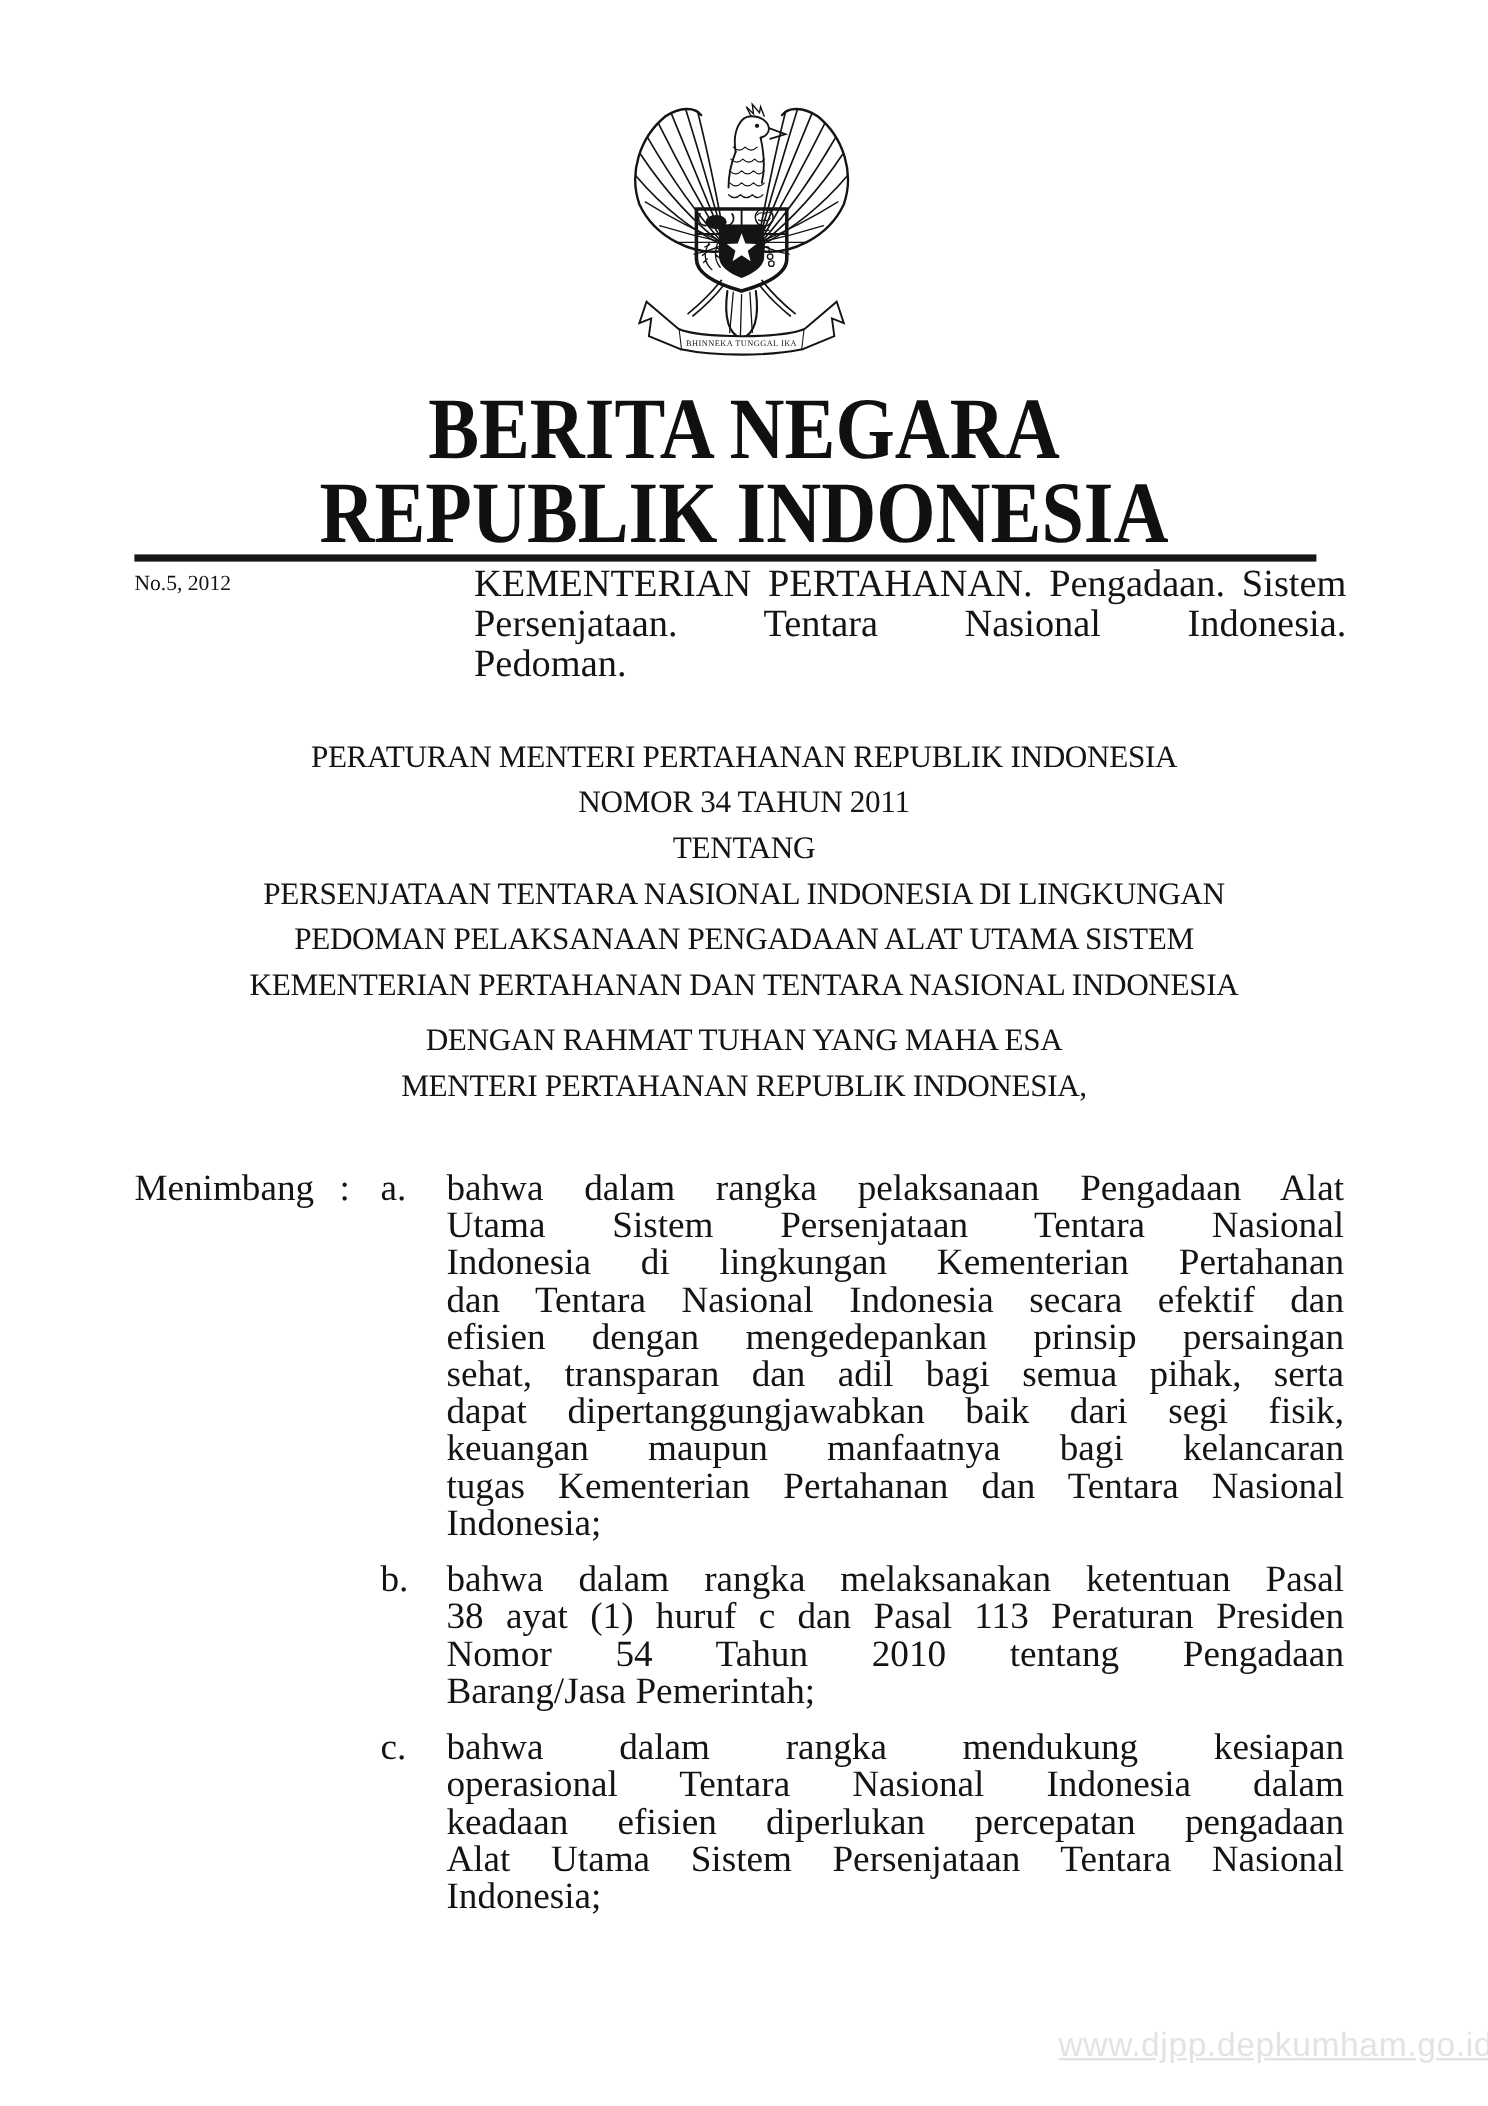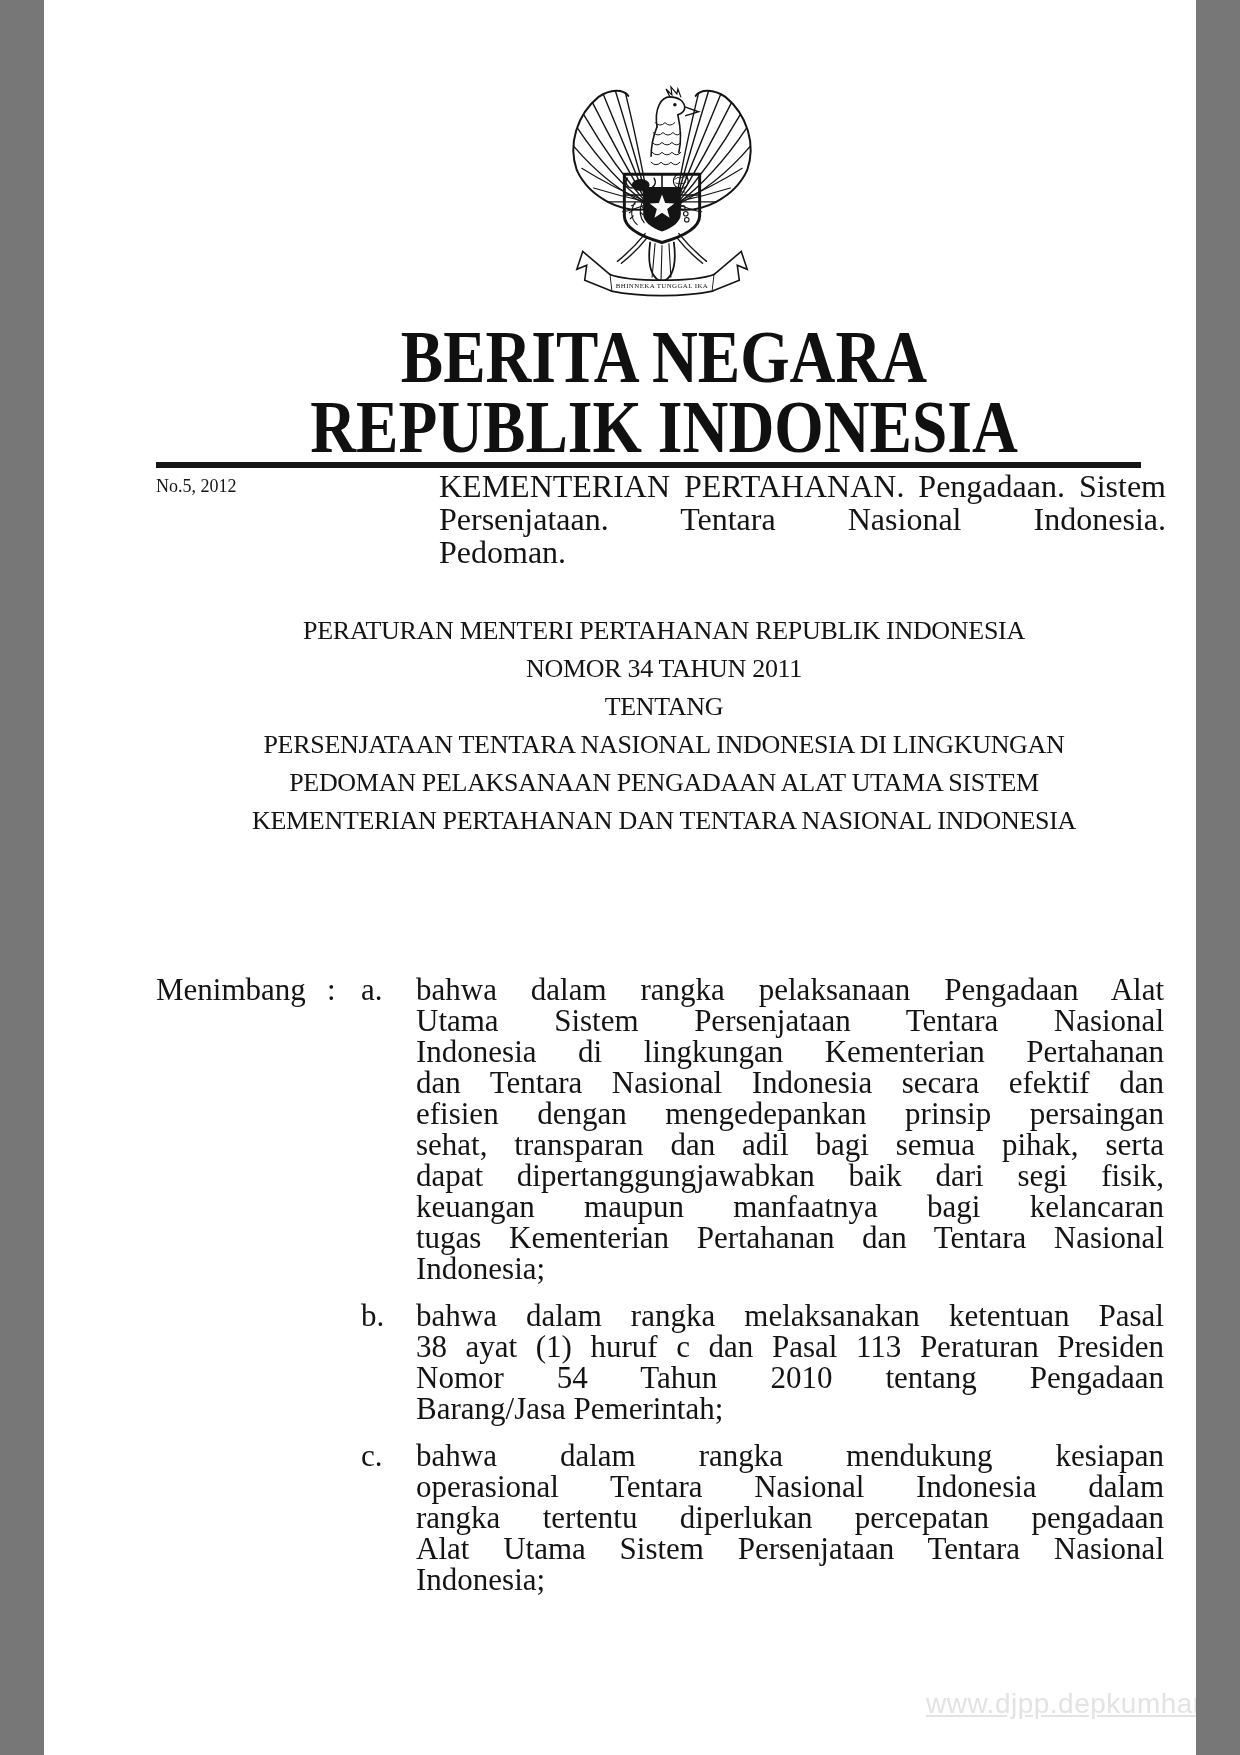--- a/index.html
+++ b/index.html
@@ -1,18 +1,18 @@
 <!DOCTYPE html>
 <html><head>
 <meta charset="utf-8">
 <style>
   html,body{margin:0;padding:0;background:#777;}
   .page{
     position:relative;
-    width:1152px;height:1755px;
+    width:1240px;height:1755px;
     margin:0 auto;
     background:#ffffff;
     font-family:"Liberation Serif", serif;
     color:#141414;
     overflow:hidden;
   }
   
   .emblem{position:absolute;left:523px;top:85px;}
   .emblem path,.emblem circle,.emblem ellipse,.emblem polyline{vector-effect:none;}
   
@@ -146,20 +146,24 @@
 
   <div class="reg-title center-lines">
       <div class="jline">PERATURAN MENTERI PERTAHANAN REPUBLIK INDONESIA</div>
       <div class="jline">NOMOR 34 TAHUN 2011</div>
       <div class="jline">TENTANG</div>
       <div class="jline">PERSENJATAAN TENTARA NASIONAL INDONESIA DI LINGKUNGAN</div>
       <div class="jline">PEDOMAN PELAKSANAAN PENGADAAN ALAT UTAMA SISTEM</div>
       <div class="jline jline-last">KEMENTERIAN PERTAHANAN DAN TENTARA NASIONAL INDONESIA</div>
     </div>
 
+  <div class="invocation center-lines">
+      <div class="jline">DENGAN RAHMAT TUHAN YANG MAHA ESA</div>
+      <div class="jline jline-last">MENTERI PERTAHANAN REPUBLIK INDONESIA,</div>
+    </div>
 
   <div class="considerations">
     <div class="c-label">Menimbang</div>
     <div class="c-colon">:</div>
     <div class="c-items">
       <div class="c-item">
         <div class="c-letter">a.</div>
         <div class="c-text">
             <div class="jline">bahwa dalam rangka pelaksanaan Pengadaan Alat</div>
             <div class="jline">Utama Sistem Persenjataan Tentara Nasional</div>
@@ -180,21 +184,21 @@
             <div class="jline">38 ayat (1) huruf c dan Pasal 113 Peraturan Presiden</div>
             <div class="jline">Nomor 54 Tahun 2010 tentang Pengadaan</div>
             <div class="jline jline-last">Barang/Jasa Pemerintah;</div>
           </div>
       </div>
       <div class="c-item">
         <div class="c-letter">c.</div>
         <div class="c-text">
             <div class="jline">bahwa dalam rangka mendukung kesiapan</div>
             <div class="jline">operasional Tentara Nasional Indonesia dalam</div>
-            <div class="jline">rangka tertentu diperlukan percepatan pengadaan</div>
+            <div class="jline">keadaan efisien diperlukan percepatan pengadaan</div>
             <div class="jline">Alat Utama Sistem Persenjataan Tentara Nasional</div>
             <div class="jline jline-last">Indonesia;</div>
           </div>
       </div>
     </div>
   </div>
 
   <div class="watermark">www.djpp.depkumham.go.id</div>
 
 </div>

